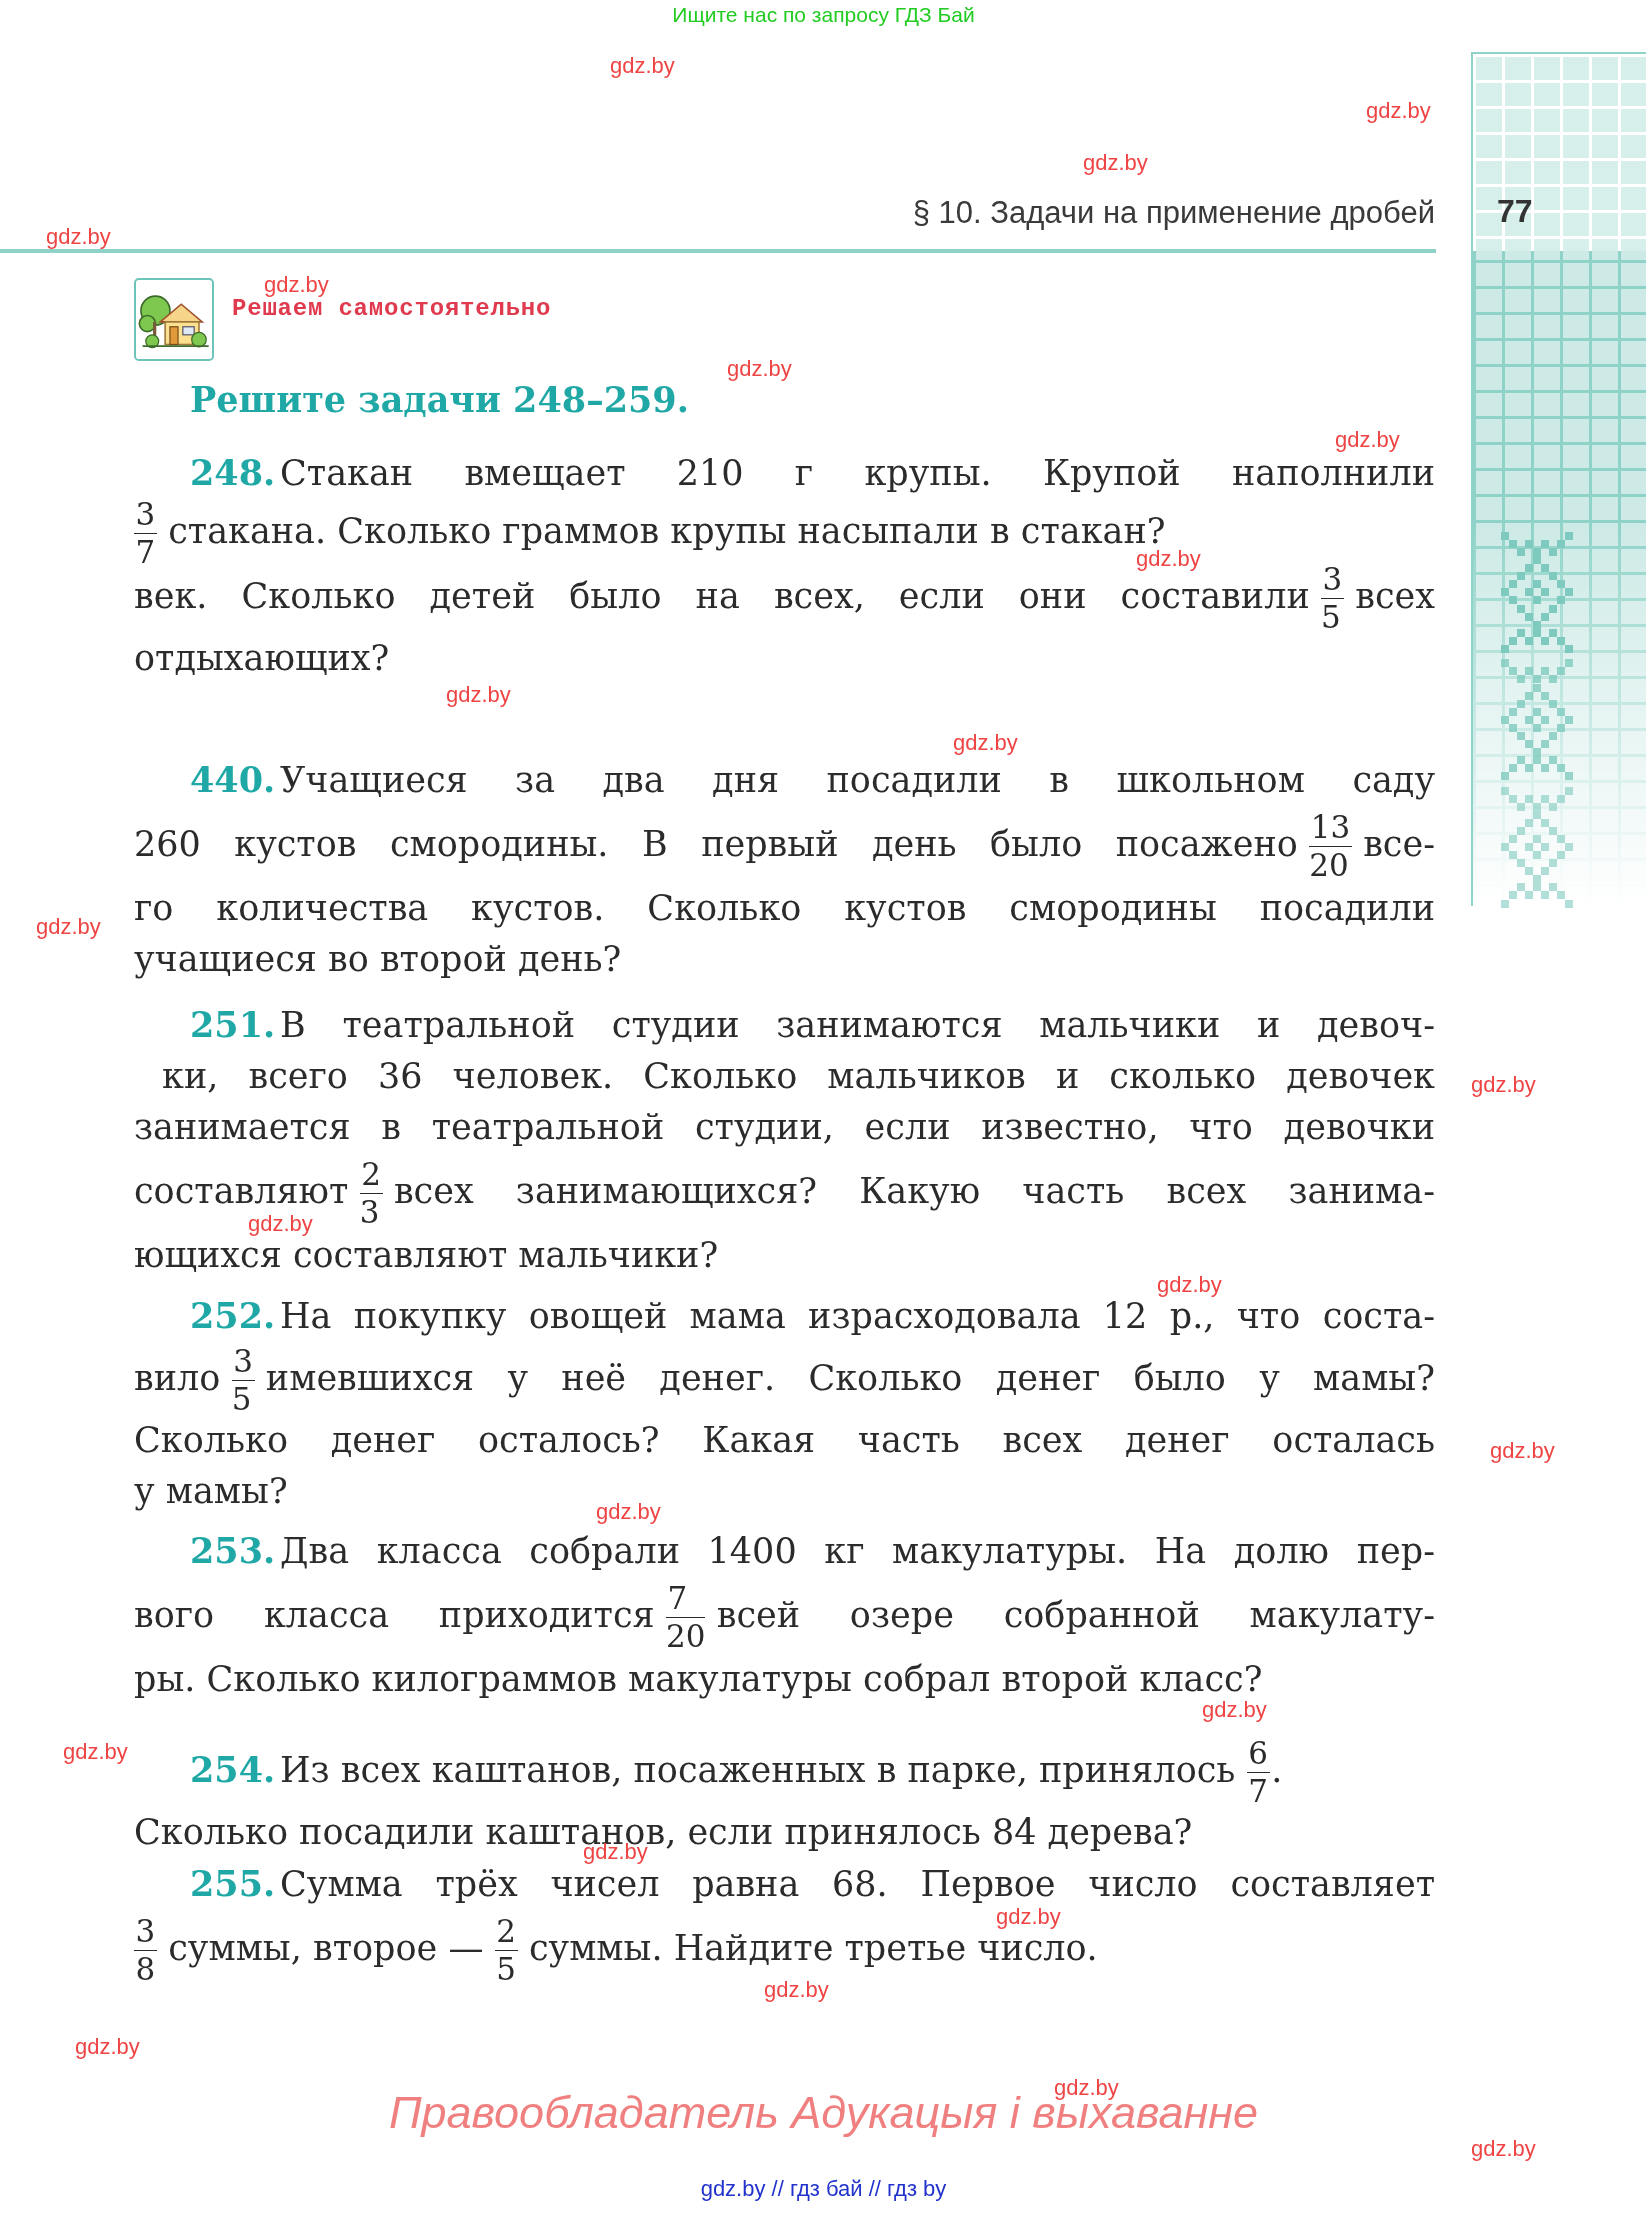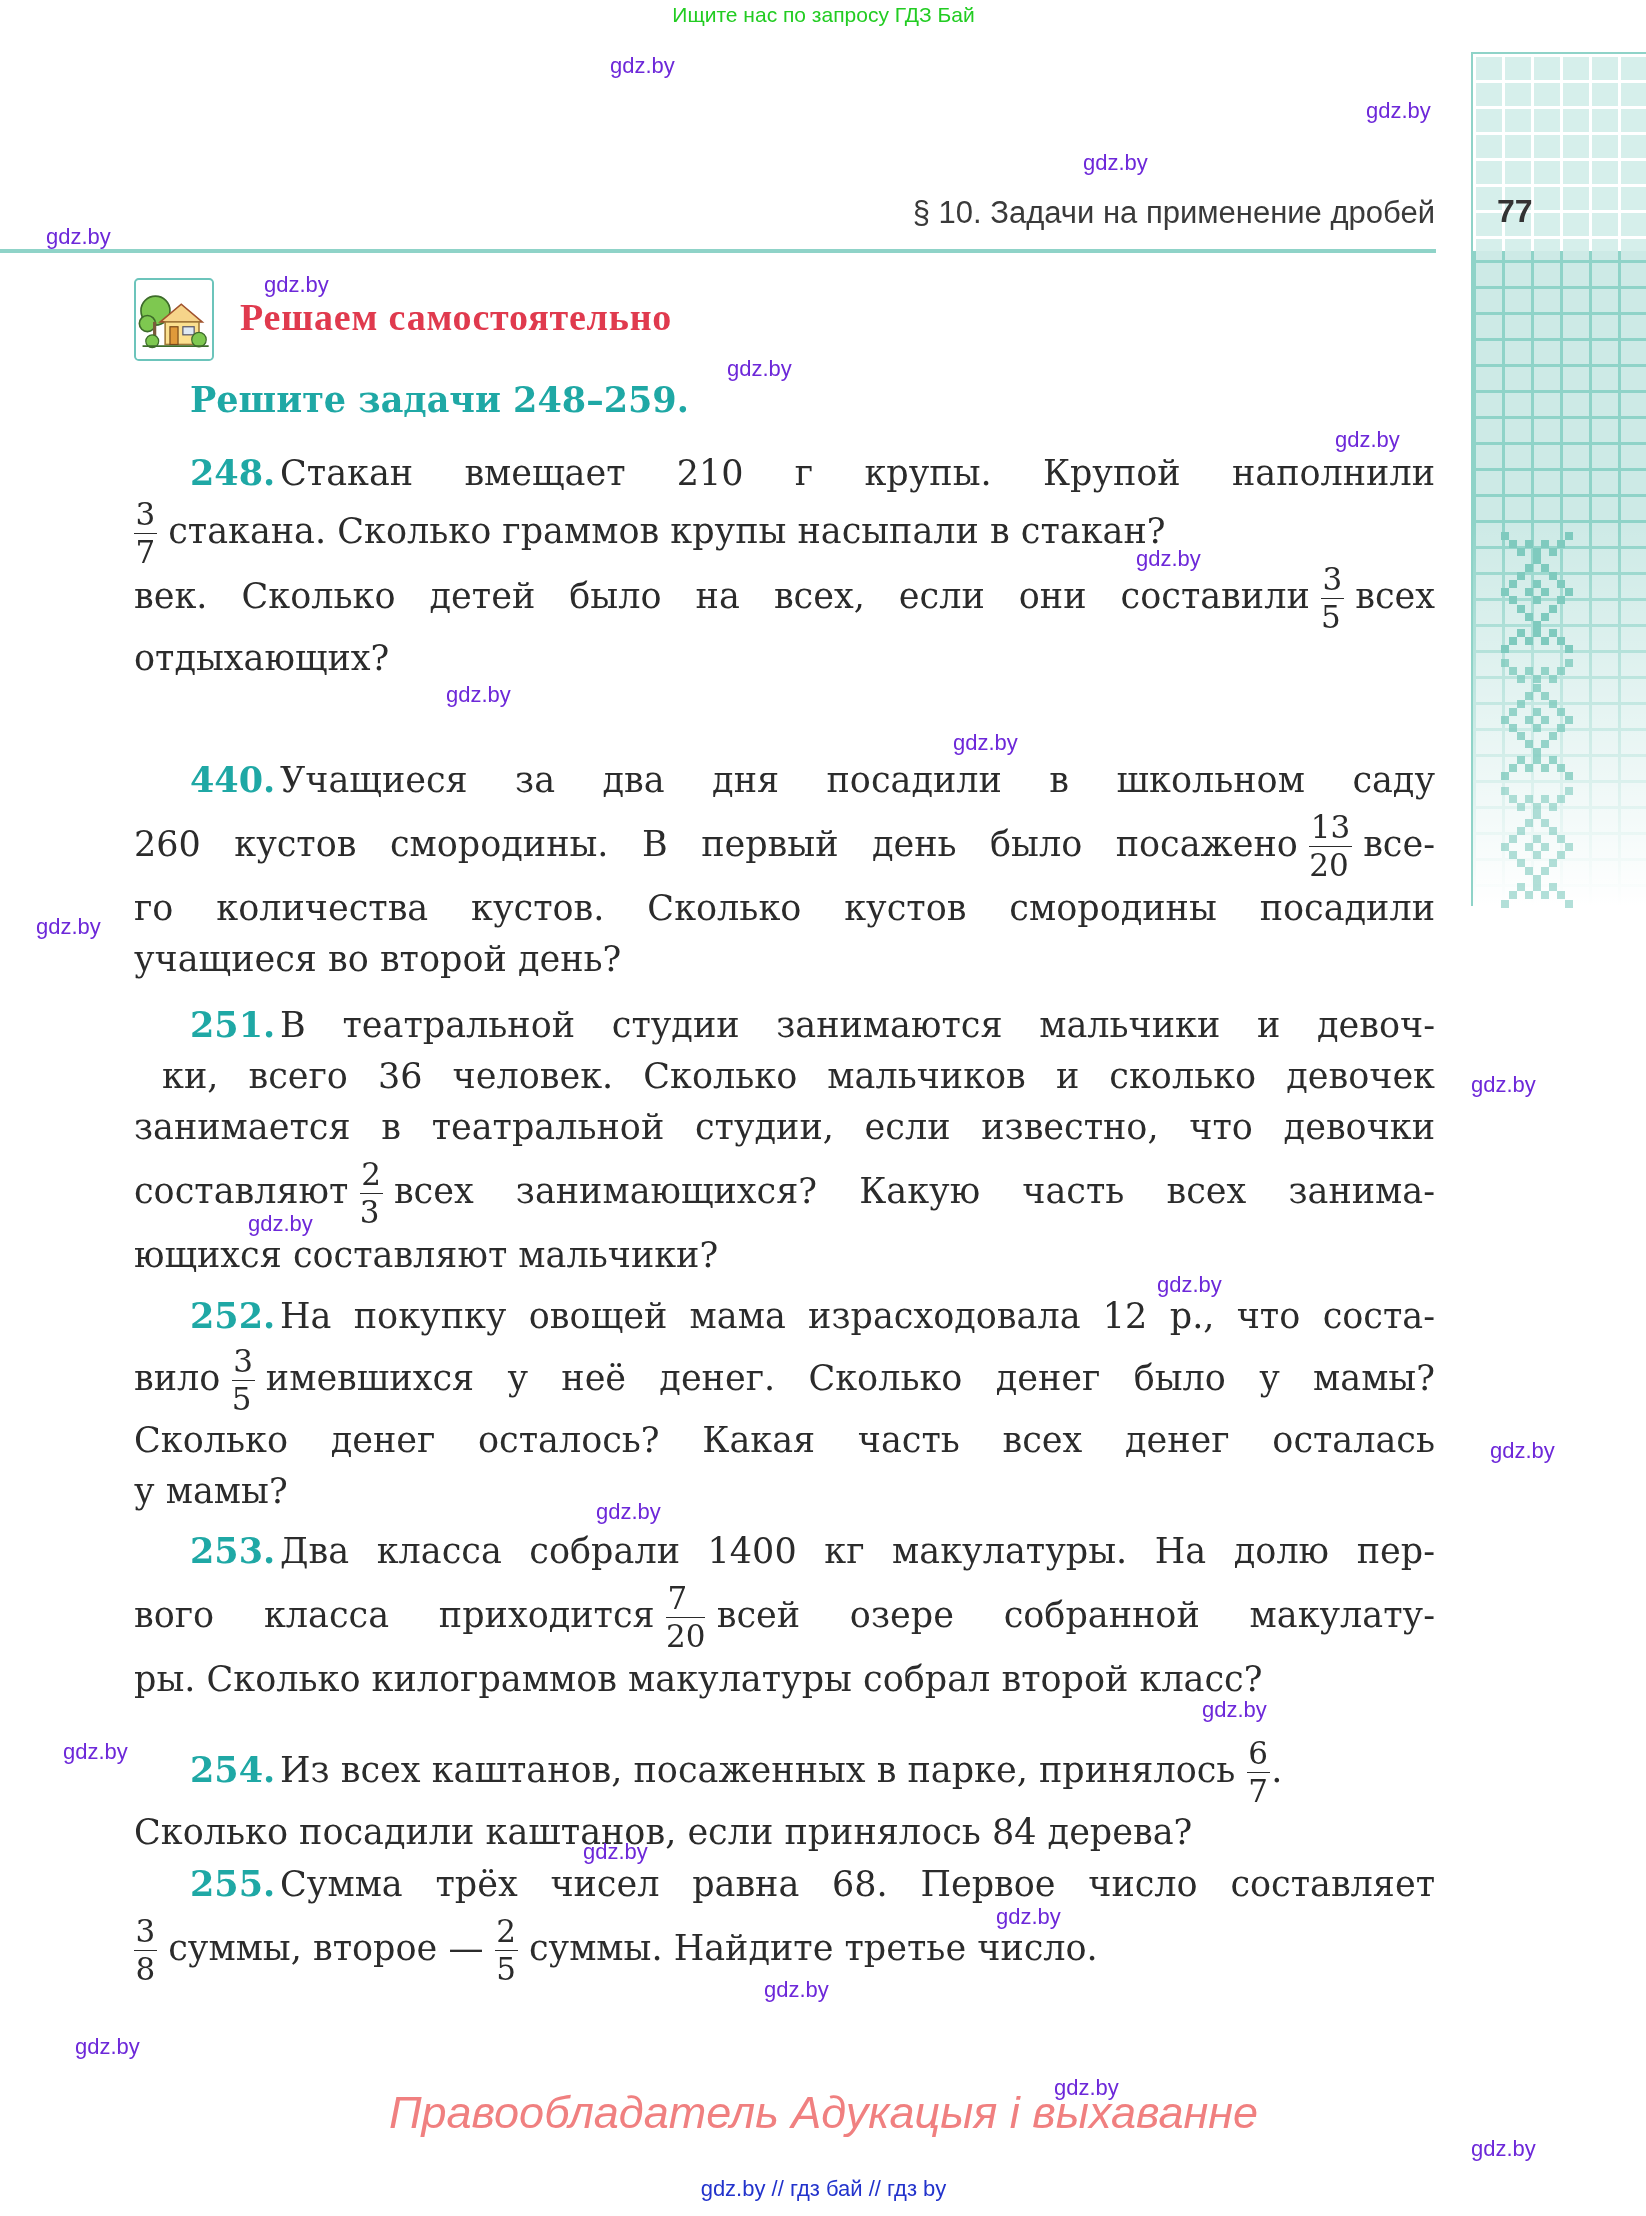--- a/index.html
+++ b/index.html
@@ -1,42 +1,42 @@
 <!DOCTYPE html>
 <html style="font-size:13px"><head>
 <meta charset="utf-8">
 <style>
   html, body { margin:0; padding:0; }
   body { width:1647px; height:2216px; position:relative; background:#ffffff; overflow:hidden;
          font-family:"DejaVu Serif", serif; color:#2b2b2b; }
   .abs { position:absolute; }
   .banner { top:3.2px; left:0; width:1647px; text-align:center; color:#22cc22;
             font-family:"Liberation Sans", sans-serif; font-size:21px; }
-  .wm { font-family:"Liberation Sans", sans-serif; font-size:22px; color:#6d28d9; white-space:nowrap; }
+  .wm { font-family:"Liberation Sans", sans-serif; font-size:22px; color:#ef4444; white-space:nowrap; }
   .strip { left:1471px; top:52px; width:176px; height:854px;
            background:
              linear-gradient(to bottom, rgba(255,255,255,0) 0%, rgba(255,255,255,0) 55%, rgba(255,255,255,1) 100%),
              repeating-linear-gradient(to right, #8fd3c8 0 3.2px, transparent 3.2px 29px),
              repeating-linear-gradient(to bottom, #8fd3c8 0 3.2px, transparent 3.2px 26px),
              #cdeae6;
            border-left:2.4px solid #8fd3c8; }
   .strip-top { left:1471px; top:52px; width:176px; height:197px;
                background:
                  repeating-linear-gradient(to right, #ffffff 0 3.2px, transparent 3.2px 29px),
                  repeating-linear-gradient(to bottom, #ffffff 0 3.2px, transparent 3.2px 26px),
                  #d6efeb;
                border-left:2.4px solid #8fd3c8; border-top:2.4px solid #8fd3c8; }
   .page-num { left:1497px; top:193px; font-family:"Liberation Sans", sans-serif; font-weight:bold;
               font-size:32px; color:#333; }
   .ornament { left:1501px; top:532px; width:64px; }
   .ornament .px { position:absolute; width:8px; height:8px; background:#7fcabe; }
   .section-title { right:212px; top:195px; font-family:"Liberation Sans", sans-serif; font-size:31px; color:#3a3a3a; white-space:nowrap; }
   .divider { left:0; top:249px; width:1436px; height:4px; background:#8fd3c8; }
   .icon-box { left:134px; top:278px; width:76px; height:79px; border:2.4px solid #6cc4bb; border-radius:4.8px; background:#fff; }
-  .heading { left:240px; top:295px; font-family:Liberation Serif, serif; font-weight:bold; font-size:38px; color:#e03a4e; letter-spacing:0.8px; white-space:nowrap; }
+  .heading { left:232px; top:295px; font-family:Liberation Mono, monospace; font-weight:bold; font-size:24px; color:#e03a4e; letter-spacing:0.8px; white-space:nowrap; }
   .subheading { left:190px; top:379px; font-family:"DejaVu Serif", serif; font-weight:bold; font-size:35px; color:#1fa8a5; white-space:nowrap; }
   .problem { left:134px; width:1301px; font-size:35px; line-height:51px; text-align:justify; }
   .problem p { margin:0; }
   .num { color:#1fa8a5; font-weight:bold; margin-left:56px; margin-right:4.8px; }
   .frac { display:inline-block; vertical-align:middle; text-align:center; margin:0 11.3px; line-height:1; font-size:31px; }
   .frac .n { display:block; padding:0 1.6px 3.2px; border-bottom:1.6px solid #2b2b2b; }
   .frac .d { display:block; padding-top:3.2px; }
   .publisher { left:0; top:2087px; width:1647px; text-align:center; font-family:"Liberation Sans", sans-serif; font-style:italic; font-size:45px; color:#f08080; }
   .footer-links { left:0; top:2176px; width:1647px; text-align:center; font-family:"Liberation Sans", sans-serif; font-size:22px; color:#2233cc; }
 </style>

